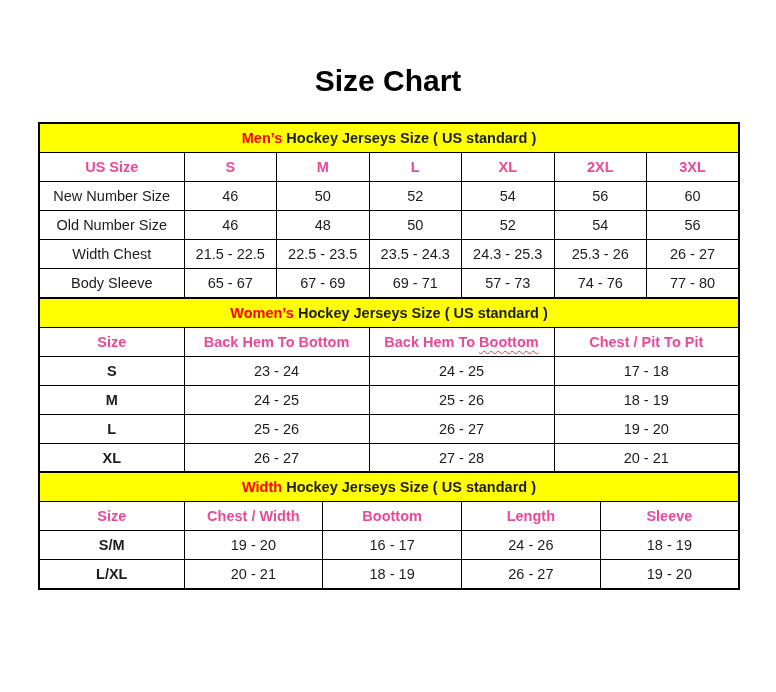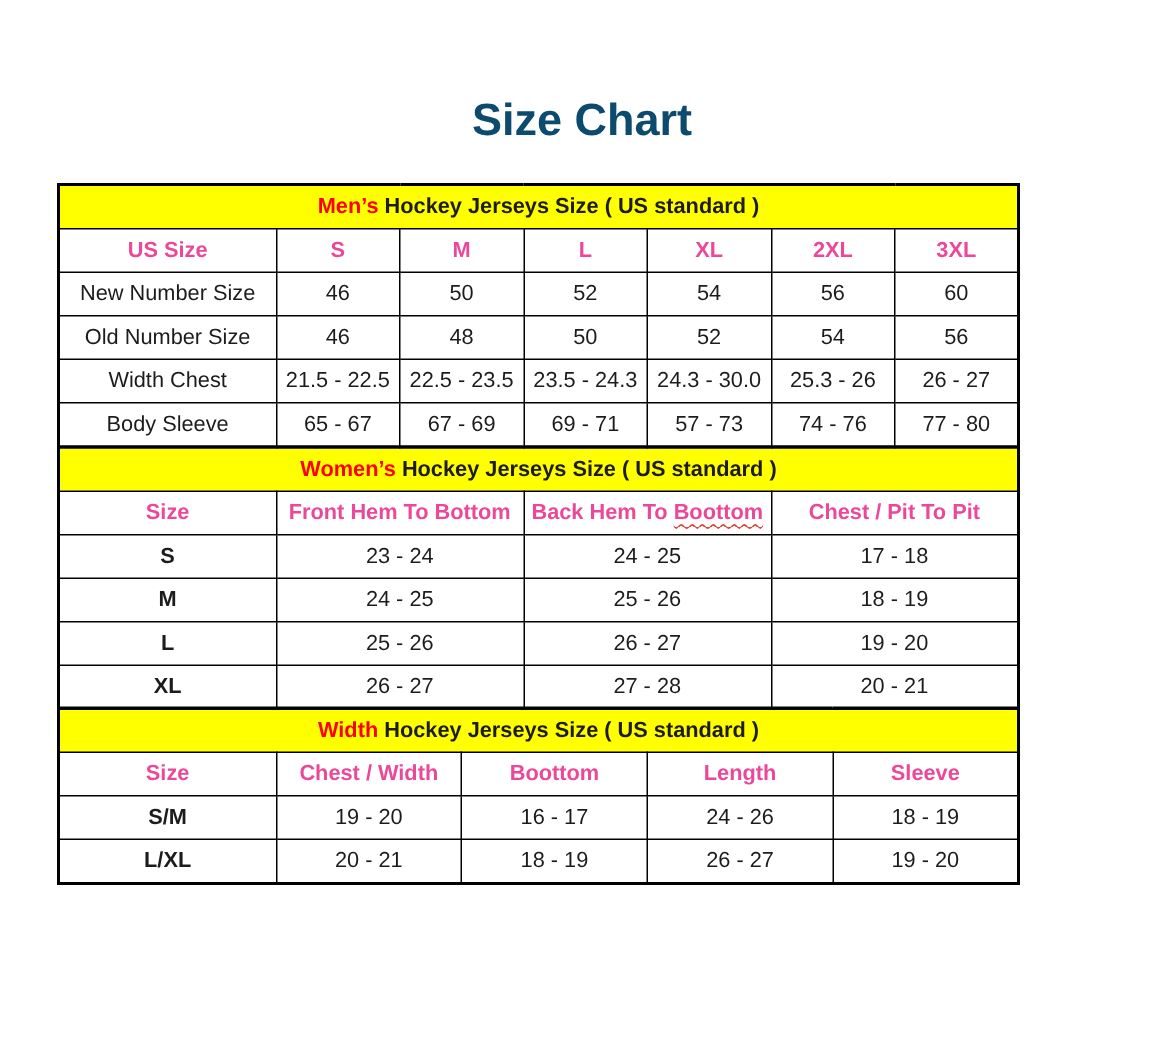--- a/index.html
+++ b/index.html
@@ -9,31 +9,31 @@
     width: 776px;
     height: 692px;
     overflow: hidden;
     font-family: "Liberation Sans", "DejaVu Sans", sans-serif;
   }
   .page-title {
     margin: 64px 0 0 0;
     text-align: center;
     font-size: 30px;
     font-weight: bold;
-    color: #0c4a6e;
+    color: #000000;
     letter-spacing: 0px;
   }
   .tables-wrap {
     position: absolute;
     left: 38px;
     top: 122px;
     width: 702px;
   }
   table.size-table {
-    width: 642px;
+    width: 702px;
     border-collapse: collapse;
     table-layout: fixed;
     border: 2.5px solid #000;
   }
   table.size-table + table.size-table {
     margin-top: -2.5px;
   }
   table.size-table td {
     border: 1.5px solid #000;
     text-align: center;
@@ -116,21 +116,21 @@
         <td>50</td>
         <td>52</td>
         <td>54</td>
         <td>56</td>
       </tr>
       <tr>
         <td>Width Chest</td>
         <td>21.5 - 22.5</td>
         <td>22.5 - 23.5</td>
         <td>23.5 - 24.3</td>
-        <td>24.3 - 30.0</td>
+        <td>24.3 - 25.3</td>
         <td>25.3 - 26</td>
         <td>26 - 27</td>
       </tr>
       <tr>
         <td>Body Sleeve</td>
         <td>65 - 67</td>
         <td>67 - 69</td>
         <td>69 - 71</td>
         <td>57 - 73</td>
         <td>74 - 76</td>
@@ -145,21 +145,21 @@
         <col>
         <col>
         <col>
       </colgroup>
     <tbody>
       <tr>
         <td colspan="4" class="banner"><span class="banner-hl">Women’s</span><span> Hockey Jerseys Size ( US standard )</span></td>
       </tr>
       <tr class="head-row">
         <td>Size</td>
-        <td>Front Hem To Bottom</td>
+        <td>Back Hem To Bottom</td>
         <td><span>Back Hem To </span><span class="misspelled">Boottom</span></td>
         <td>Chest / Pit To Pit</td>
       </tr>
       <tr>
         <td class="row-label-bold">S</td>
         <td>23 - 24</td>
         <td>24 - 25</td>
         <td>17 - 18</td>
       </tr>
       <tr>

